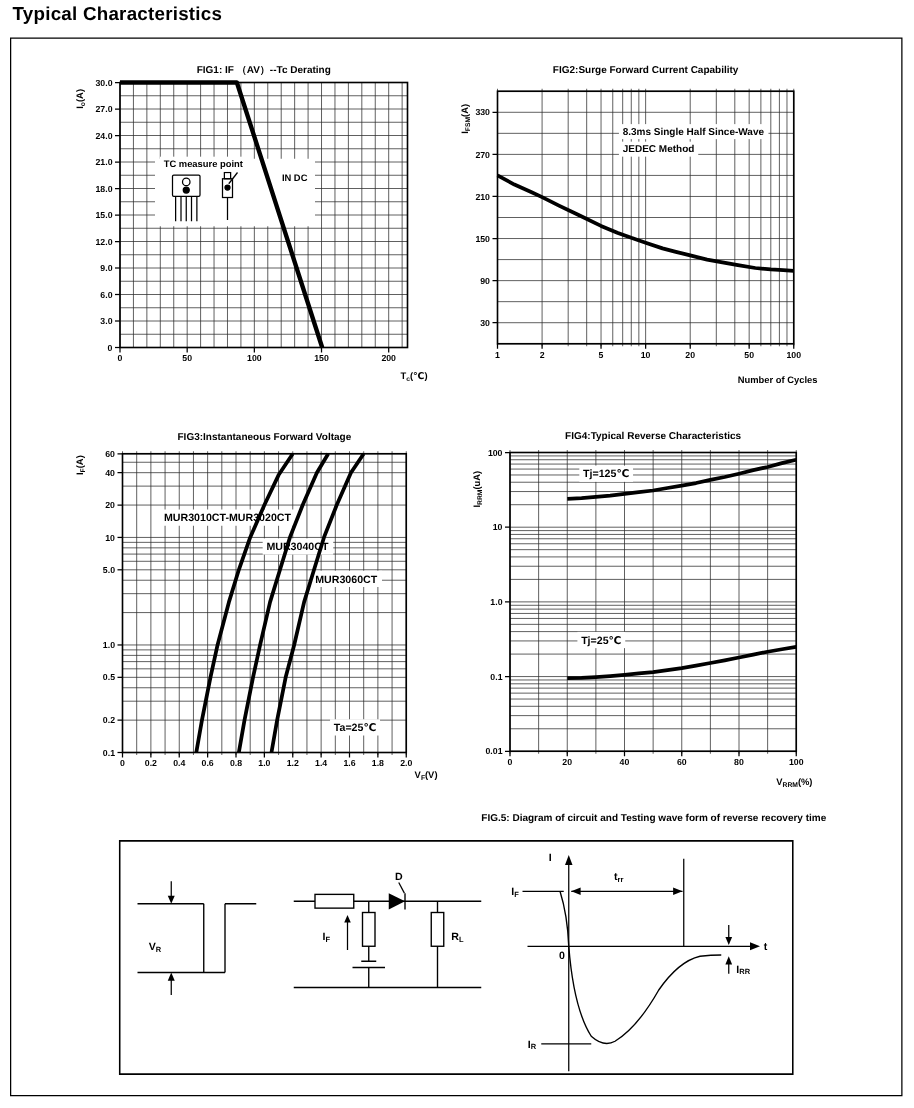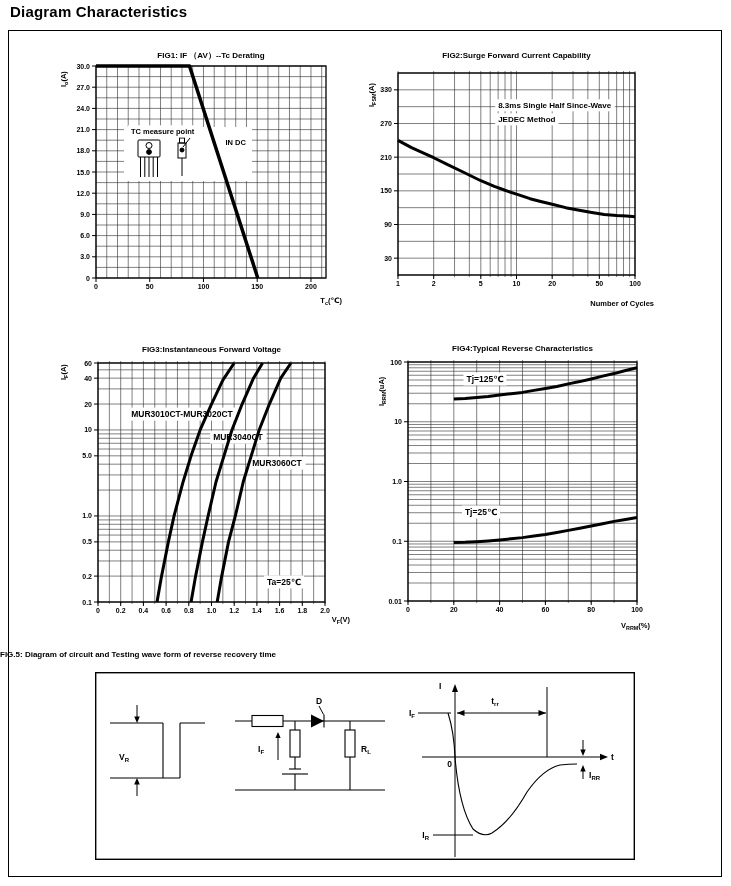--- a/index.html
+++ b/index.html
@@ -7,34 +7,34 @@
     width:731px;height:886px;position:relative;background:#ffffff;color:#000;
     font-family:"Liberation Sans","DejaVu Sans",sans-serif;
   }
   .page-title{position:absolute;left:10px;top:3px;font-size:15px;font-weight:bold;letter-spacing:.2px;}
   .outer-box{position:absolute;left:8px;top:30px;width:712px;height:845px;border:1.6px solid #000;}
   .chart{position:absolute;}
   #fig1{left:40px;top:45px;width:312px;height:275px;}
   #fig2{left:362px;top:45px;width:312px;height:275px;}
   #fig3{left:40px;top:340px;width:312px;height:295px;}
   #fig4{left:362px;top:340px;width:312px;height:295px;}
-  .fig5-title{position:absolute;left:0;top:650px;width:731px;text-align:left;font-size:8px;font-weight:bold;}
+  .fig5-title{position:absolute;left:0;top:650px;width:661px;text-align:right;font-size:8px;font-weight:bold;}
   #fig5-svg{position:absolute;left:95px;top:672px;}
   
   .wire{stroke:#000;stroke-width:1.1;fill:none;}
   .thin{stroke:#000;stroke-width:1;fill:none;}
   .compbox{stroke:#000;stroke-width:1.1;fill:#fff;}
   .blk{fill:#000;stroke:none;}
   .f5t{font-size:8.5px;font-weight:bold;fill:#000;}
   .sb{font-size:6px;}
 </style>
 </head>
 <body>
 
-<div class="page-title">Diagram Characteristics</div>
+<div class="page-title">Typical Characteristics</div>
 <div class="outer-box"></div>
 
 <div class="chart" id="fig1"><svg width="312" height="275">
       <g stroke="#2b2b2b" stroke-width="0.6">
         <line x1="56" y1="21" x2="56" y2="233"></line>
         <line x1="66.74766355140187" y1="21" x2="66.74766355140187" y2="233"></line>
         <line x1="77.49532710280374" y1="21" x2="77.49532710280374" y2="233"></line>
         <line x1="88.24299065420561" y1="21" x2="88.24299065420561" y2="233"></line>
         <line x1="98.99065420560748" y1="21" x2="98.99065420560748" y2="233"></line>
         <line x1="109.73831775700936" y1="21" x2="109.73831775700936" y2="233"></line>

